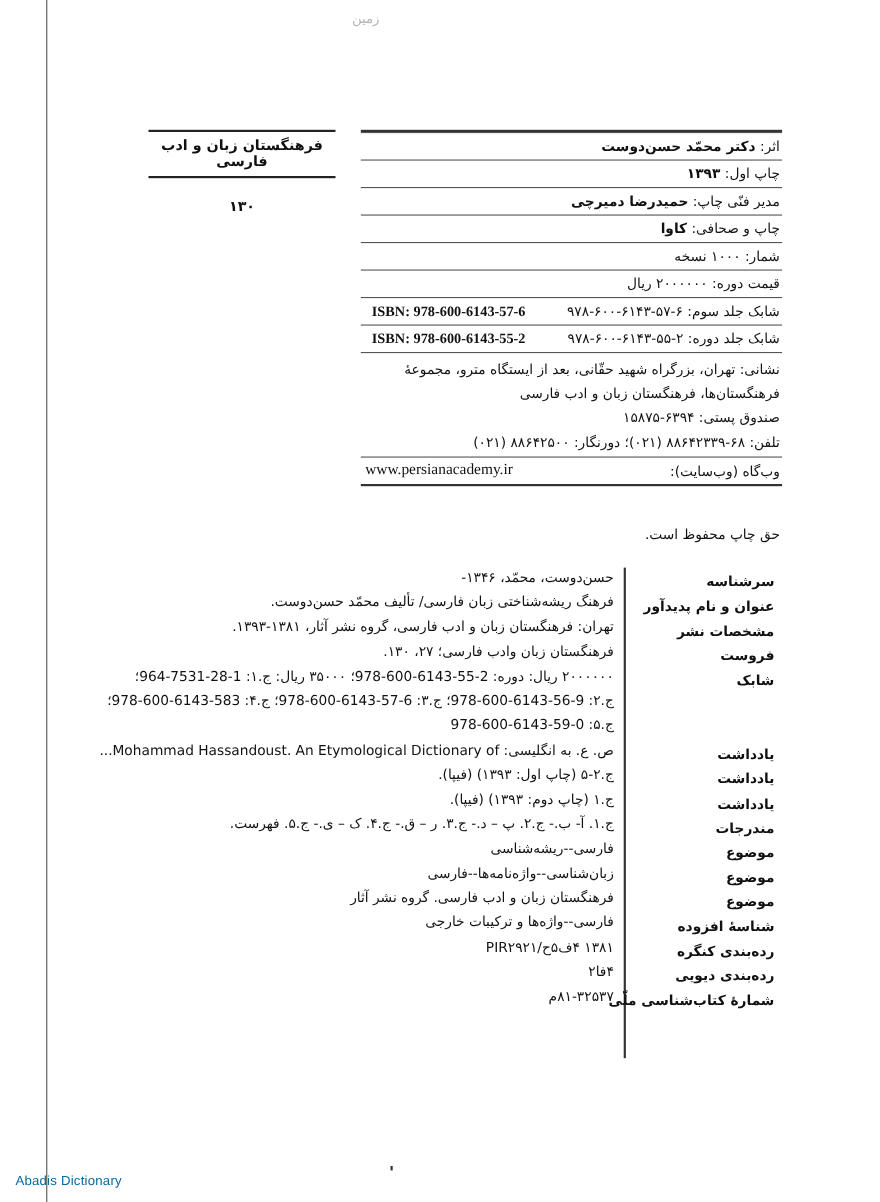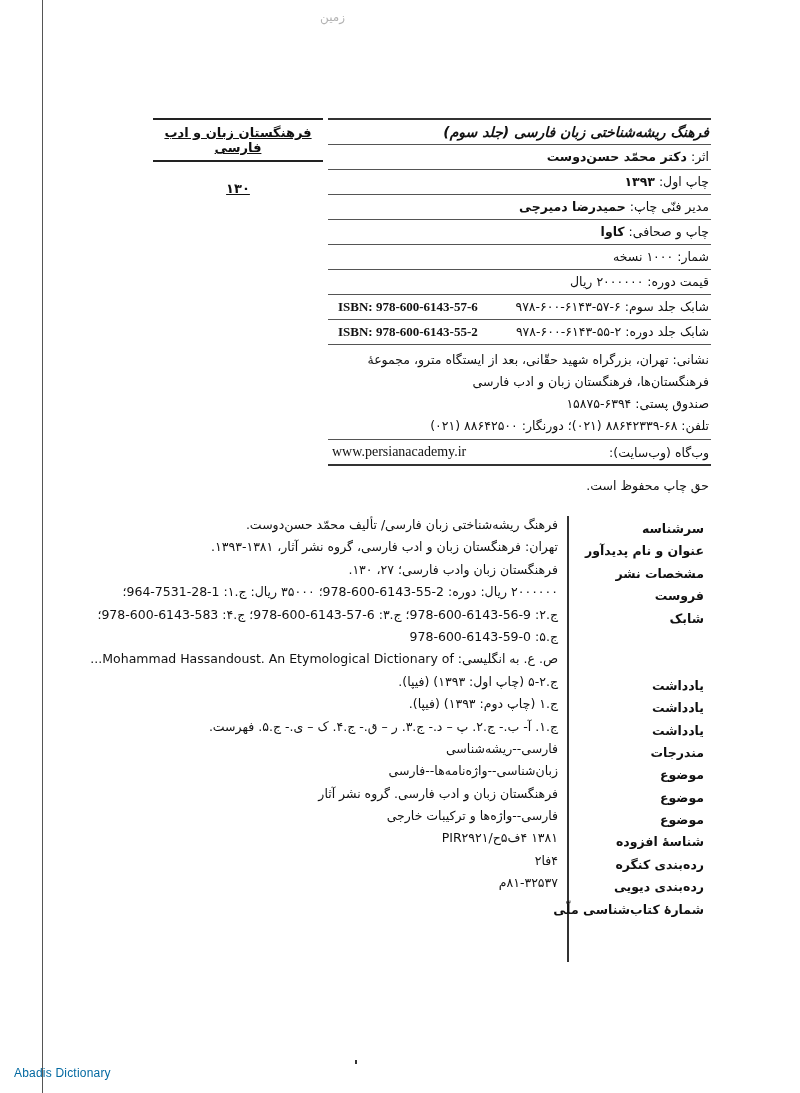--- a/index.html
+++ b/index.html
@@ -14,21 +14,21 @@
     .left-margin-line {
       position: absolute; left: 42px; top: 0; width: 1px; height: 1093px; background: #555;
     }
     .watermark {
       position: absolute; left: 14px; top: 1066px; font-size: 12px; color: #0369a1;
       font-family: "Liberation Sans", sans-serif; letter-spacing: 0.2px;
     }
     .stray-mark { position: absolute; left: 355px; top: 1060px; width: 2px; height: 4px; background: #333; }
 
     
-    .pub-box { position: absolute; left: 153px; top: 118px; width: 170px; direction: rtl; text-decoration: underline; }
+    .pub-box { position: absolute; left: 135px; top: 118px; width: 170px; direction: rtl; }
     .pub-box .hr { height: 2px; background: #222; }
     .pub-box .name { text-align: center; font-size: 13px; padding: 5px 0 5px; font-weight: bold; }
     .pub-box .num { text-align: center; font-size: 13px; font-weight: bold; padding-top: 19px; }
 
     
     .info { position: absolute; left: 328px; top: 118px; width: 383px; direction: rtl; font-size: 12.5px; }
     .info .hr { height: 2px; background: #333; }
     .info .hr.thin { height: 1px; background: #555; }
     .info .row { padding: 4px 2px 4px 0; line-height: 16px; white-space: nowrap; }
     .info .row.title { font-weight: bold; font-style: italic; font-size: 14px; }
@@ -57,21 +57,20 @@
 
 <div class="pub-box">
   <div class="hr"></div>
   <div class="name">فرهنگستان زبان و ادب فارسی</div>
   <div class="hr"></div>
   <div class="num">۱۳۰</div>
 </div>
 
 <div class="info">
   <div class="hr"></div>
-  <div class="row title">فرهنگ ریشه‌شناختی زبان فارسی (جلد سوم)</div>
   <div class="hr thin"></div>
   <div class="row">
     <span>اثر:</span>
     <span class="bold">دکتر محمّد حسن‌دوست</span>
   </div>
   <div class="hr thin"></div>
   <div class="row">
     <span>چاپ اول:</span>
     <span class="bold">۱۳۹۳</span>
   </div>
@@ -131,20 +130,21 @@
   <div>مندرجات</div>
   <div>موضوع</div>
   <div>موضوع</div>
   <div>موضوع</div>
   <div>شناسهٔ افزوده</div>
   <div>رده‌بندی کنگره</div>
   <div>رده‌بندی دیویی</div>
   <div>شمارهٔ کتاب‌شناسی ملّی</div>
 </div>
 <div class="cat-values">
+  <div>حسن‌دوست، محمّد، ۱۳۴۶-</div>
   <div>فرهنگ ریشه‌شناختی زبان فارسی/ تألیف محمّد حسن‌دوست.</div>
   <div>تهران: فرهنگستان زبان و ادب فارسی، گروه نشر آثار، ۱۳۸۱-۱۳۹۳.</div>
   <div>فرهنگستان زبان وادب فارسی؛ ۲۷، ۱۳۰.</div>
   <div>۲۰۰۰۰۰۰ ریال: دوره: 2-55-6143-600-978؛ ۳۵۰۰۰ ریال: ج.۱: 1-28-7531-964؛</div>
   <div>ج.۲: 9-56-6143-600-978؛ ج.۳: 6-57-6143-600-978؛ ج.۴: 583-6143-600-978؛</div>
   <div>ج.۵: 0-59-6143-600-978</div>
   <div>ص. ع. به انگلیسی: Mohammad Hassandoust. An Etymological Dictionary of...</div>
   <div>ج.۲-۵ (چاپ اول: ۱۳۹۳) (فیپا).</div>
   <div>ج.۱ (چاپ دوم: ۱۳۹۳) (فیپا).</div>
   <div>ج.۱. آ- ب.- ج.۲. پ – د.- ج.۳. ر – ق.- ج.۴. ک – ی.- ج.۵. فهرست.</div>

